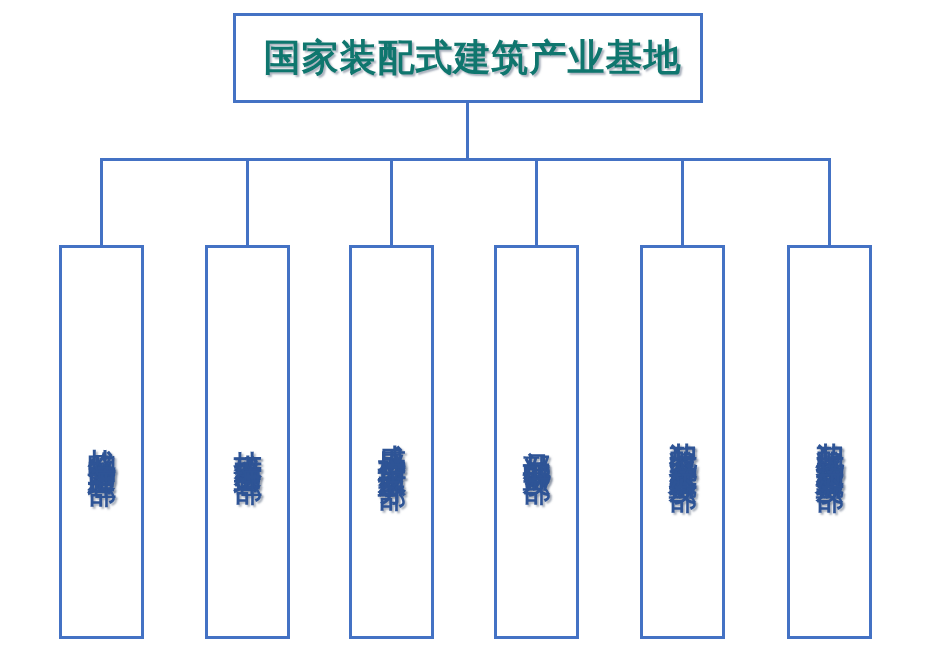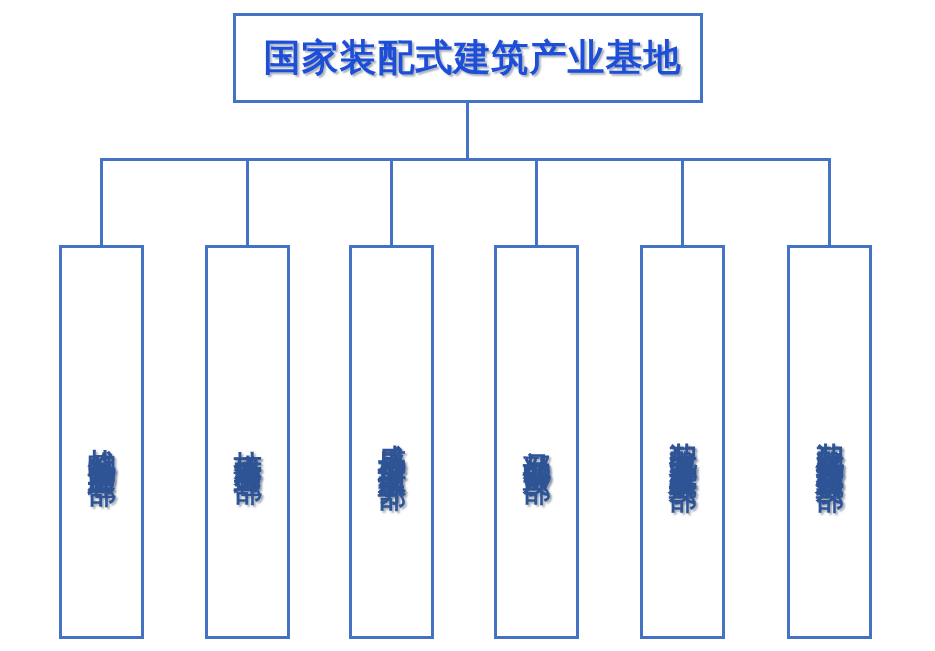--- a/index.html
+++ b/index.html
@@ -40,21 +40,21 @@
     box-sizing: border-box;
     background: #ffffff;
     display: flex;
     align-items: center;
     justify-content: center;
   }
   .root-label {
     font-size: 37px;
     font-weight: bold;
     letter-spacing: 1px;
-    color: #1d4ed8;
+    color: #0f766e;
     text-shadow: 2px 2px 2px rgba(140, 149, 166, 0.75);
     white-space: nowrap;
     margin-left: 9px;
   }
   
   .dept-box {
     position: absolute;
     top: 245px;
     width: 85px;
     height: 394px;

